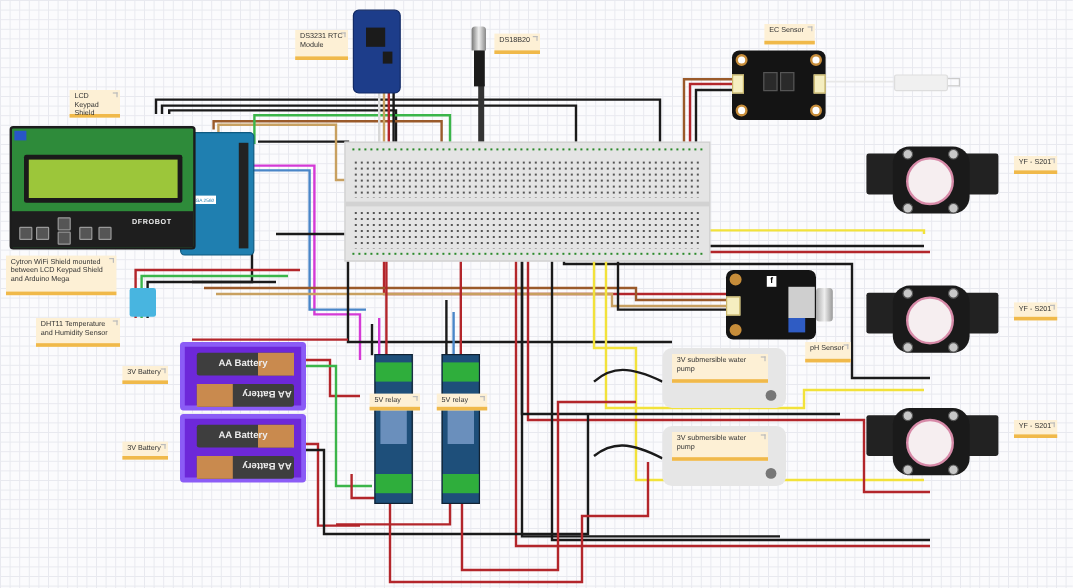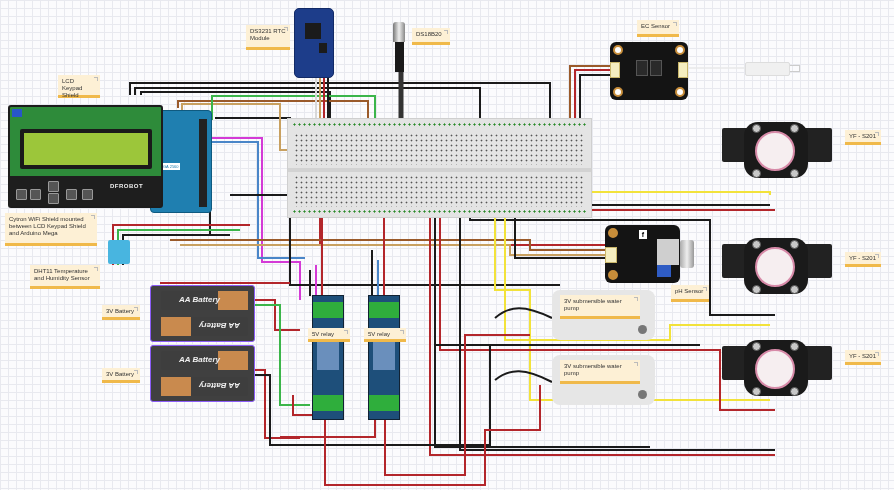--- a/index.html
+++ b/index.html
@@ -22,21 +22,21 @@
   .brand{position:absolute;left:100px;bottom:17px;color:#eee;font-size:6px;font-weight:bold;letter-spacing:0.5px;}
   .mega{background:#1f7fb0;border-radius:4px;border:1px solid #0f5a80;}
   .header-pins{position:absolute;background:#222;}
   .rtc{background:#1d3d8a;border-radius:5px;border:1px solid #122a66;}
   .chip{position:absolute;background:#1b1b1b;}
   .breadboard{background:#e4e4e4;border:1px solid #cfcfcf;}
   .bb-rail{position:absolute;left:4px;right:4px;height:6px;background-image:radial-gradient(#2a8a2a 0.9px,transparent 1.2px);background-size:5px 5px;}
   .bb-holes{position:absolute;left:6px;right:6px;background-image:radial-gradient(#555 0.8px,transparent 1.1px);background-size:5px 5px;}
   .bb-gap{position:absolute;left:0;right:0;height:4px;background:#d2d2d2;}
   .dht{background:#48b5e0;border-radius:2px;}
-  .battery{background:#404040;border-radius:3px;border:1px solid #8b5cf6;font-style:italic;}
+  .battery{background:#6d28d9;border-radius:3px;border:4px solid #8b5cf6;}
   .cell{position:absolute;left:10px;right:6px;height:19px;border-radius:2px;background:#3e3e3e;}
   .cell-label{position:absolute;top:4px;color:#eee;font-size:8px;font-weight:bold;}
   .cell-cap{position:absolute;top:0;bottom:0;width:30px;background:#c98a4e;}
   .relay{background:#1e4f7a;border:1px solid #123;}
   .relay-top,.relay-bot{position:absolute;left:0;right:0;height:16px;background:#2fae3c;}
   .relay-coil{position:absolute;left:4px;right:4px;top:38px;height:36px;background:#6a8fbc;}
   .sensorpcb{background:#141414;border-radius:6px;}
   .hole{position:absolute;width:10px;height:10px;border-radius:50%;background:#fff;border:2px solid #c78d3a;box-sizing:border-box;}
   .connector{position:absolute;background:#f5eec0;border:1px solid #c9b66a;}
   .pump{background:#e6e6e6;border-radius:8px;}

